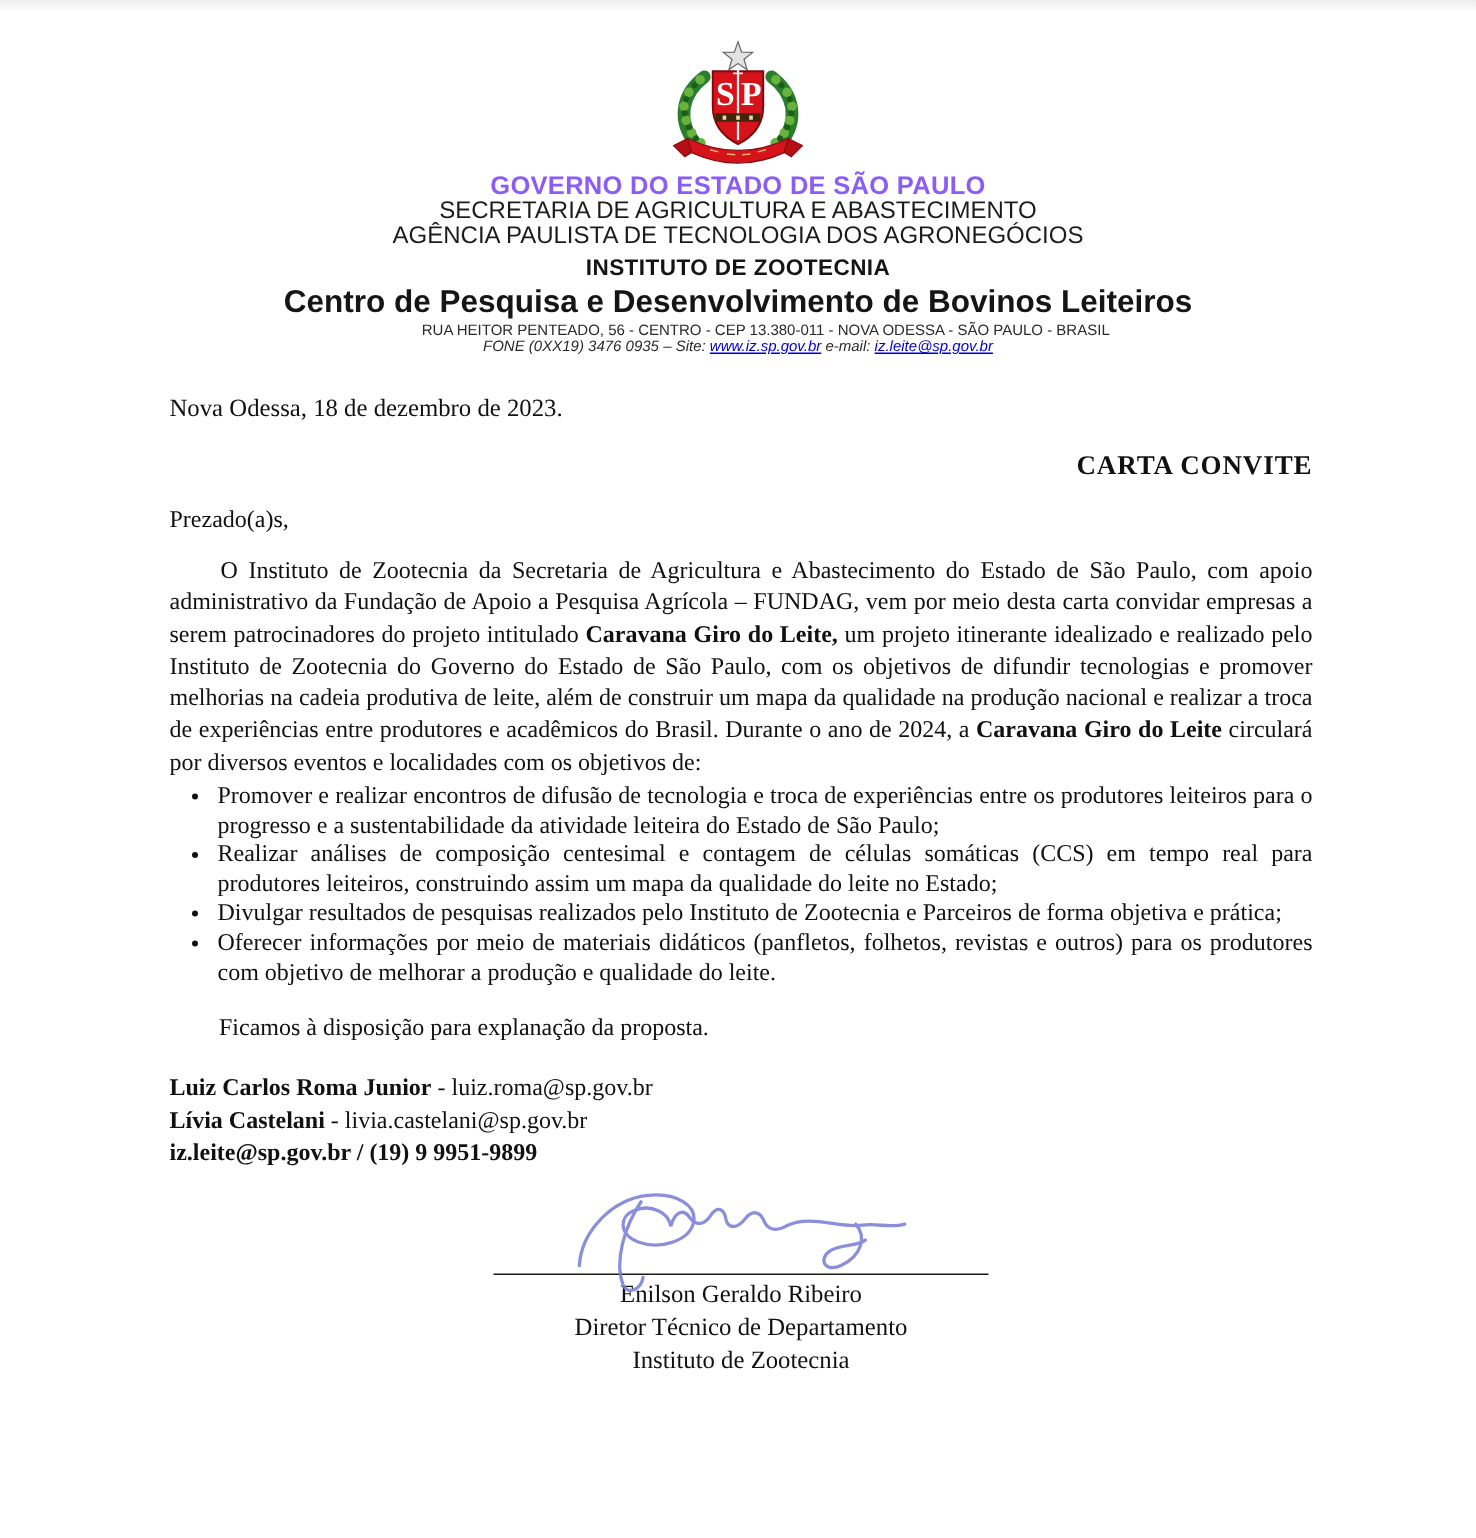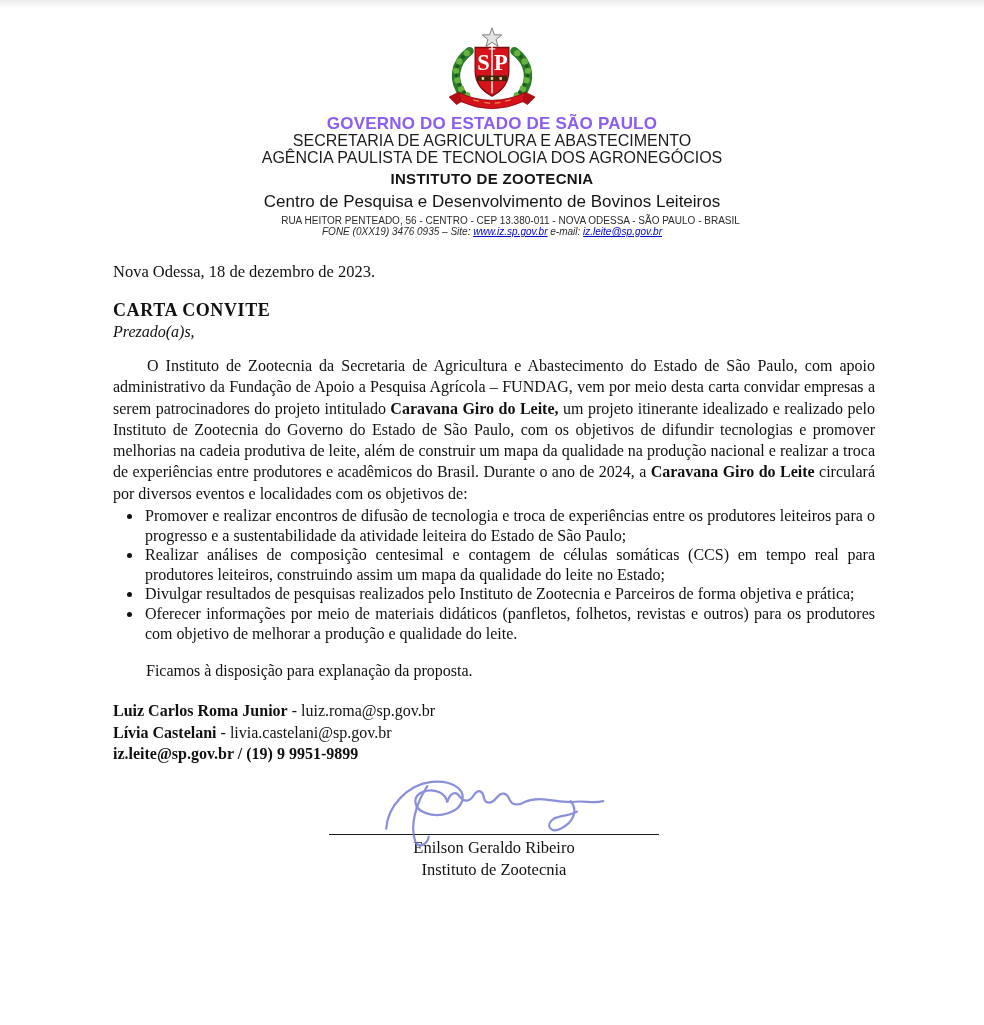--- a/index.html
+++ b/index.html
@@ -16,30 +16,30 @@
     background: linear-gradient(#ececec, #ffffff);
   }
   .page { width: 984px; height: 1025px; padding-top: 26px; }
 
   
   .letterhead { text-align: center; font-family: "Liberation Sans", sans-serif; }
   .crest { display: block; margin: 0 auto; width: 118px; height: 86px; }
   .lh1 { font-size: 17px; font-weight: bold; line-height: 19px; letter-spacing: 0.2px; margin-top: 2px; color: #8b5cf6; }
   .lh2 { font-size: 16px; line-height: 16.5px; color: #1c1c1c; }
   .lh3 { font-size: 15px; font-weight: bold; line-height: 17px; margin-top: 4px; letter-spacing: 0.3px; color: #151515; }
-  .lh4 { font-size: 17px; font-weight: normal; line-height: 19px; margin-top: 5px; color: #151515; }
+  .lh4 { font-size: 21px; font-weight: bold; line-height: 19px; margin-top: 5px; color: #151515; }
   .addr { font-size: 10px; line-height: 13px; margin-top: 3px; color: #2a2a2a; padding-left: 37px; }
   .fone { font-size: 10px; line-height: 10px; color: #2a2a2a; font-style: italic; }
   .fone a { color: #0000cc; text-decoration: underline; cursor: pointer; }
 
   
   .content { padding: 0 109px 0 113px; font-size: 16px; }
   .date-line { text-align: left; padding-right: 10px; margin-top: 24px; font-size: 16.5px; line-height: 21px; }
-  .title { text-align: left; font-weight: bold; font-size: 18px; letter-spacing: 0.6px; margin-top: 17px; line-height: 22px; }
-  .salutation { line-height: 21px; font-style: italic; }
+  .title { text-align: right; font-weight: bold; font-size: 18px; letter-spacing: 0.6px; margin-top: 17px; line-height: 22px; }
+  .salutation { margin-top: 15px; line-height: 21px; }
   .p1 { margin-top: 13px; text-align: justify; text-indent: 34px; line-height: 21.3px; }
   .b { font-weight: bold; }
   ul.objectives { margin-top: 2px; padding-left: 30px; text-align: justify; line-height: 19.6px; }
   ul.objectives li { padding-left: 2px; }
   .closing { margin-top: 17px; text-indent: 33px; line-height: 21px; }
   .contacts { margin-top: 19px; line-height: 21.5px; }
   .contact-line { line-height: 21px; font-weight: bold; }
 
   
   .sig-block { margin-top: 8px; text-align: center; }
@@ -156,18 +156,19 @@
       <div class="sig-wrap">
         <svg class="sig-svg" viewBox="0 0 360 110" aria-hidden="true">
           <g fill="none" stroke="#7b80d6" stroke-width="3.1" stroke-linecap="round" opacity="0.88">
             <path d="M 28,80 C 30,48 58,18 92,14 C 120,11 140,24 135,41 C 130,57 104,65 84,58 C 66,52 64,34 80,28 C 96,22 112,30 114,43 C 118,29 126,26 132,35 C 138,43 146,42 152,32 C 158,24 164,26 166,37 C 168,45 176,46 184,36 C 190,28 198,28 202,39 C 206,47 214,48 224,42 C 246,32 272,45 294,42 C 308,40 320,45 334,41"></path>
             <path d="M 86,20 C 70,44 61,76 69,98 C 73,108 86,103 88,91"></path>
             <path d="M 288,41 C 298,53 294,70 274,80 C 259,87 252,74 264,66 C 274,60 289,62 297,56"></path>
           </g>
         </svg>
         <div class="sig-line"></div>
         <div class="sig-name">Enilson Geraldo Ribeiro</div>
+        <div class="sig-role">Diretor Técnico de Departamento</div>
         <div class="sig-role">Instituto de Zootecnia</div>
       </div>
     </div>
 
   </main>
 </div>
 
 </body></html>

